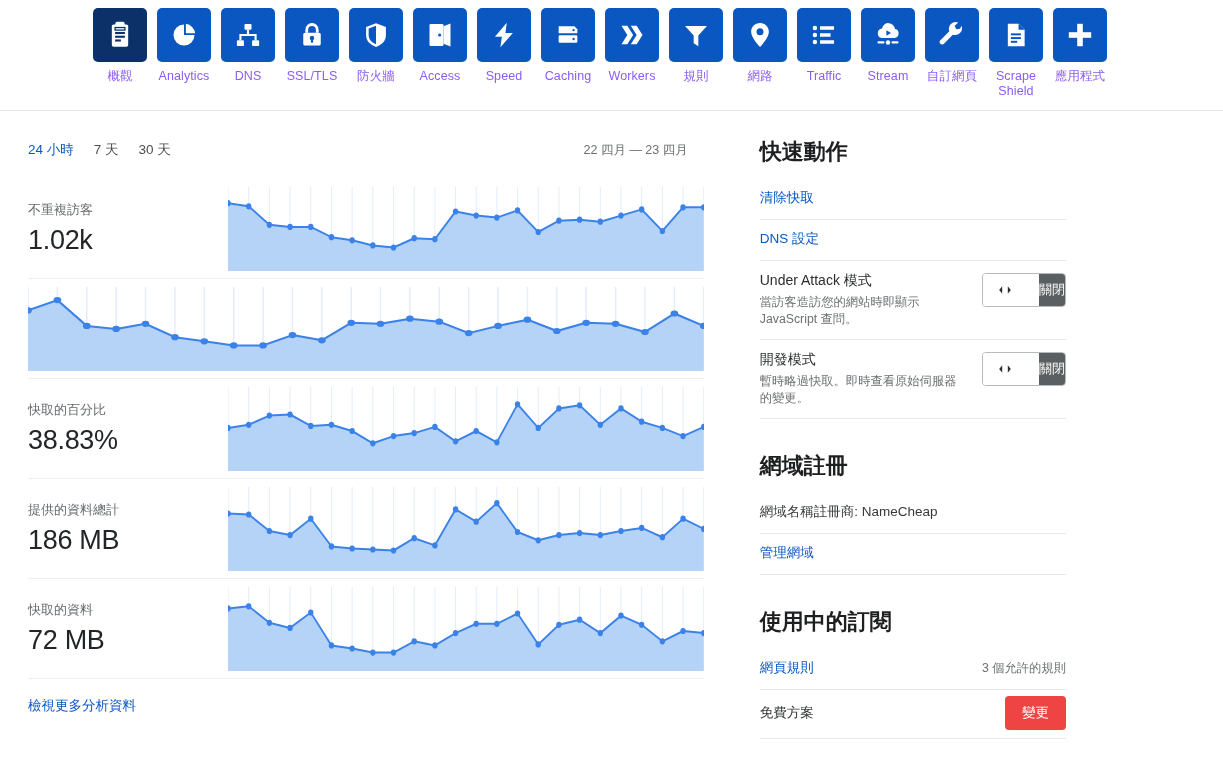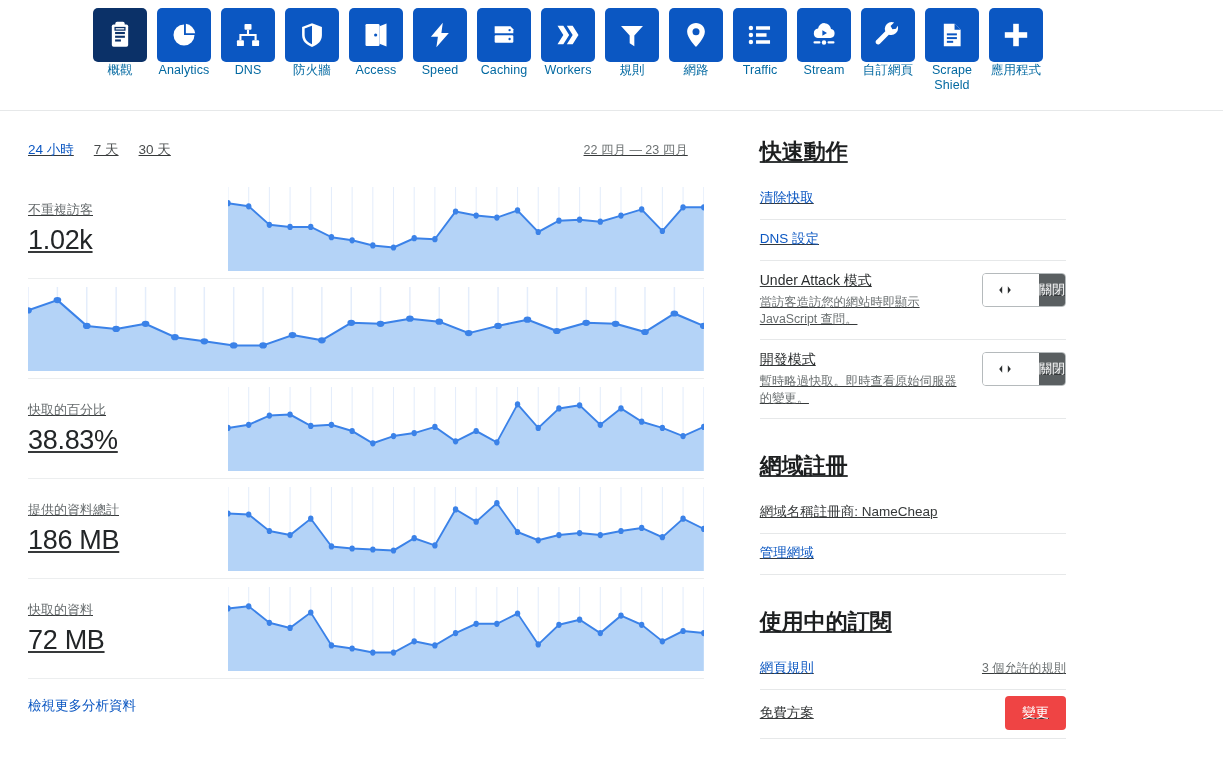--- a/index.html
+++ b/index.html
@@ -34,35 +34,34 @@
   .nav-tile {
     width: 54px; height: 54px;
     border-radius: 5px;
     background: #0b57c2;
     display: flex; align-items: center; justify-content: center;
     color: #ffffff;
   }
   .nav-item.active .nav-tile { background: #0b3168; }
   .nav-tile svg { display:block; }
   .nav-label {
-    margin-top: 1px;
+    margin-top: 7px;
     font-size: 12.5px;
     line-height: 15px;
-    color: #0369a1;
+    color: #8b5cf6;
     text-align: center;
     letter-spacing: .1px;
     white-space: pre-line;
   }
 
   
   #body-wrap {
     display: flex;
     width: 1118px;
     padding: 0;
-    text-decoration: underline;
   }
   #left-col {
     width: 800px;
     padding: 28px 24px 0 28px;
   }
   #right-col {
     width: 423px;
     padding: 28px 52px 0 32px;
   }
 
@@ -233,20 +232,31 @@
     <div class="nav-item">
       <div class="nav-tile">
         <svg width="28" height="28" viewBox="0 0 24 24">
           <rect x="9" y="2.5" width="6" height="5" rx="0.8" fill="#ffffff"></rect>
           <rect x="2.5" y="16.5" width="6" height="5" rx="0.8" fill="#ffffff"></rect>
           <rect x="15.5" y="16.5" width="6" height="5" rx="0.8" fill="#ffffff"></rect>
           <path d="M12 7.5 V12 M5.5 16.5 V12 H18.5 V16.5" stroke="#ffffff" stroke-width="1.8" fill="none"></path>
         </svg>
       </div>
       <div class="nav-label">DNS</div>
+    </div>
+    <div class="nav-item">
+      <div class="nav-tile">
+        <svg width="28" height="28" viewBox="0 0 24 24">
+          <path d="M7.5 10 V7.5 a4.5 4.5 0 0 1 9 0 V10" stroke="#ffffff" stroke-width="2.4" fill="none"></path>
+          <rect x="4.5" y="10" width="15" height="11" rx="1.6" fill="#ffffff"></rect>
+          <circle cx="12" cy="14.6" r="1.9" fill="#0b57c2"></circle>
+          <rect x="11.1" y="14.6" width="1.8" height="4" fill="#0b57c2"></rect>
+        </svg>
+      </div>
+      <div class="nav-label">SSL/TLS</div>
     </div>
     <div class="nav-item">
       <div class="nav-tile">
         <svg width="28" height="28" viewBox="0 0 24 24">
           <path d="M12 2 L20.5 5.2 V12 c0 5.2-3.6 8.4-8.5 10.2C7.1 20.4 3.5 17.2 3.5 12 V5.2 Z" fill="#ffffff"></path>
           <path d="M12 4.1 V19.9 c-3.6-1.5-6.3-4-6.3-7.9 V6.4 Z" fill="#0b57c2"></path>
         </svg>
       </div>
       <div class="nav-label">防火牆</div>
     </div>

